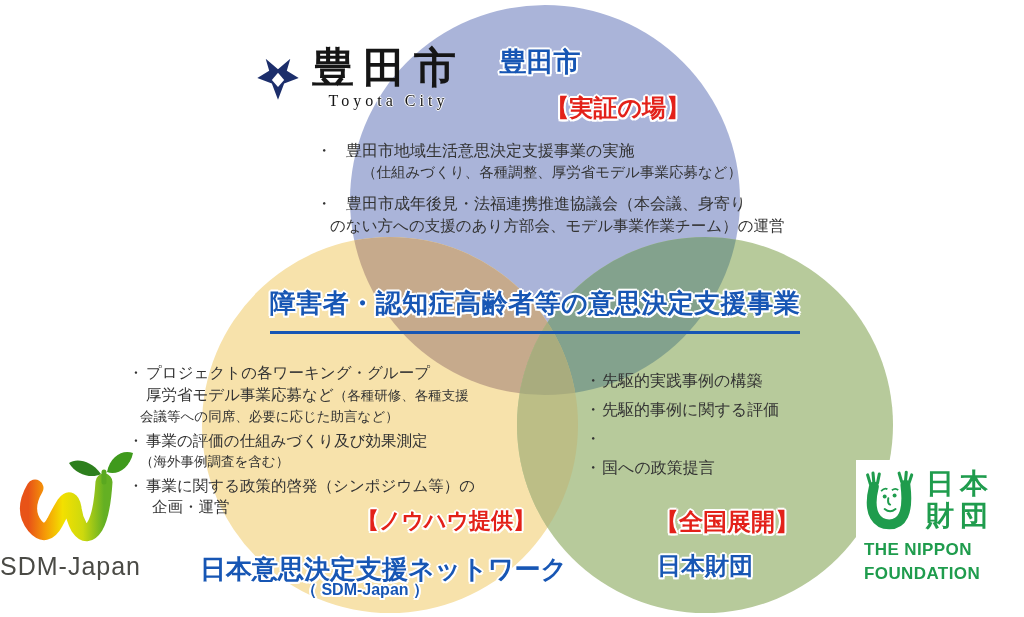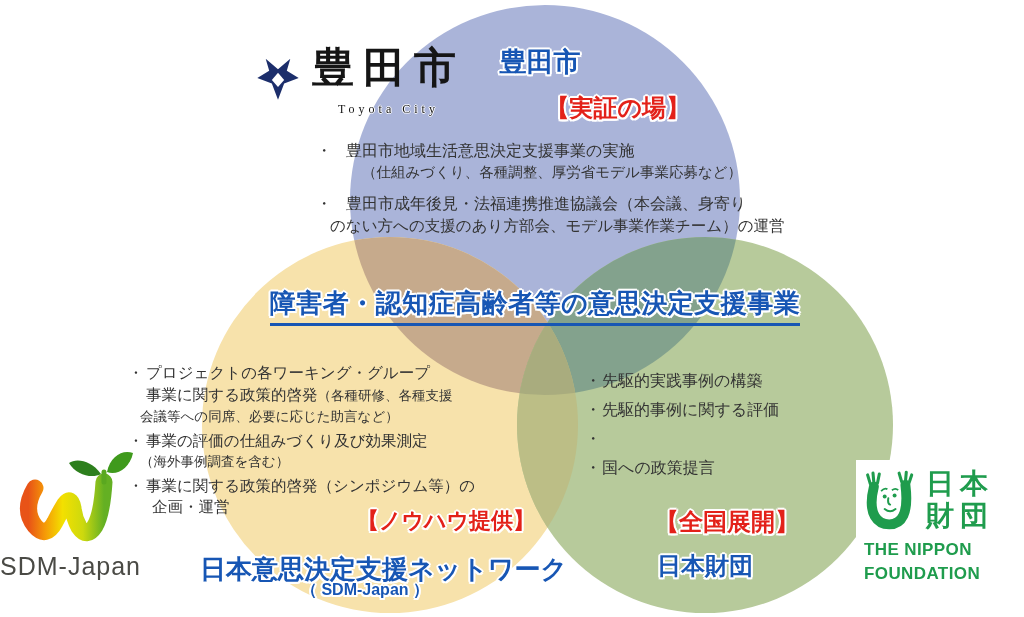--- a/index.html
+++ b/index.html
@@ -10,38 +10,38 @@
   #venn{position:absolute;left:0;top:0;}
   .abs{position:absolute;}
   .ctr{text-align:center;}
   .nowrap{white-space:nowrap;}
   
   .ow{text-shadow:2px 0 0 #fff,-2px 0 0 #fff,0 2px 0 #fff,0 -2px 0 #fff,
       1.5px 1.5px 0 #fff,-1.5px 1.5px 0 #fff,1.5px -1.5px 0 #fff,-1.5px -1.5px 0 #fff;}
   .blue-label{color:#1756b4;font-weight:bold;}
   .red-label{color:#e32119;font-weight:bold;text-align:right;}
   .center-title{font-size:26px;letter-spacing:.5px;}
-  .center-title span{display:inline-block;border-bottom:3px solid #1756b4;padding-bottom:2px;}
+  .center-title span{display:inline-block;border-bottom:3px solid #1756b4;padding-bottom:10px;}
   
   .brow{display:flex;}
   .bmark{flex:0 0 auto;}
   .top-bullets{font-size:16px;line-height:22px;}
   .top-bullets .sub{font-size:14.5px;line-height:20px;}
   .top-bullets .bmark{width:30px;}
   .left-bullets{font-size:15.5px;line-height:21.5px;}
   .left-bullets .small{font-size:13.5px;}
   .left-bullets .bmark{width:18px;}
   .right-bullets{font-size:16px;line-height:29px;}
   .right-bullets .bmark{width:17px;}
   
   .toyota{display:flex;gap:12px;align-items:flex-start;color:#151515;}
   .toyota-name{font-family:"Liberation Serif","DejaVu Serif",serif;font-size:42px;
     font-weight:600;letter-spacing:9px;line-height:1.05;white-space:nowrap;}
-  .toyota-romaji{font-family:"Liberation Serif","DejaVu Serif",serif;font-size:12px;
-    letter-spacing:4px;white-space:nowrap;margin-top:12px;
+  .toyota-romaji{font-family:"Liberation Serif","DejaVu Serif",serif;font-size:16px;
+    letter-spacing:4px;white-space:nowrap;margin-top:2px;
     text-shadow:1px 0 0 #fff,-1px 0 0 #fff,0 1px 0 #fff,0 -1px 0 #fff;}
   
   .nippon{background:#fff;width:168px;padding:8px 2px 6px 8px;}
   .nippon-row{display:flex;align-items:flex-start;}
   .nippon-jp{color:#1f9c4d;font-weight:bold;font-size:28px;line-height:32px;
     letter-spacing:6px;margin-left:8px;white-space:nowrap;}
   .nippon-en{color:#1f9c4d;font-weight:bold;font-size:17px;line-height:24px;
     letter-spacing:.4px;margin-top:4px;white-space:nowrap;}
   
   .sdm-text{color:#4a4a45;font-size:25px;letter-spacing:1px;white-space:nowrap;}
@@ -101,21 +101,21 @@
 
   <div class="abs ctr blue-label ow center-title nowrap" style="left:235px;top:286px;width:600px;">
     <span>障害者・認知症高齢者等の意思決定支援事業</span>
   </div>
 
   <div class="abs left-bullets" style="left:128px;top:362px;width:400px;">
     <div class="brow nowrap">
       <span class="bmark">・</span>
       <span>プロジェクトの各ワーキング・グループ</span>
     </div>
-    <div class="nowrap" style="margin-left:18px;"><span>事業に関する政策的啓発</span><span class="small">（各種研修、各種支援</span></div>
+    <div class="nowrap" style="margin-left:18px;"><span>厚労省モデル事業応募など</span><span class="small">（各種研修、各種支援</span></div>
     <div class="small nowrap" style="margin-left:12px;">会議等への同席、必要に応じた助言など）</div>
     <div class="brow nowrap" style="margin-top:2px;">
       <span class="bmark">・</span>
       <span>事業の評価の仕組みづくり及び効果測定</span>
     </div>
     <div class="small nowrap" style="margin-left:12px;">（海外事例調査を含む）</div>
     <div class="brow nowrap" style="margin-top:2px;">
       <span class="bmark">・</span>
       <span>事業に関する政策的啓発（シンポジウム等）の</span>
     </div>

